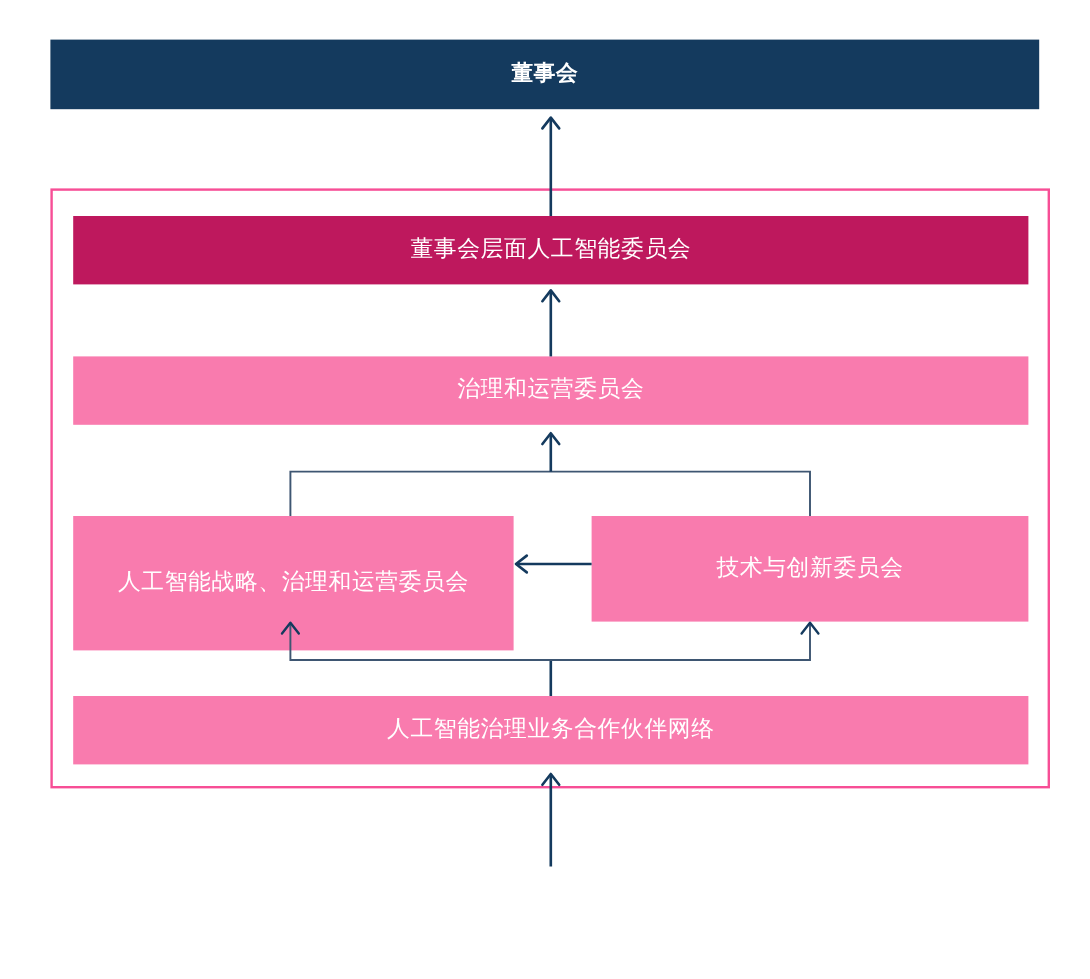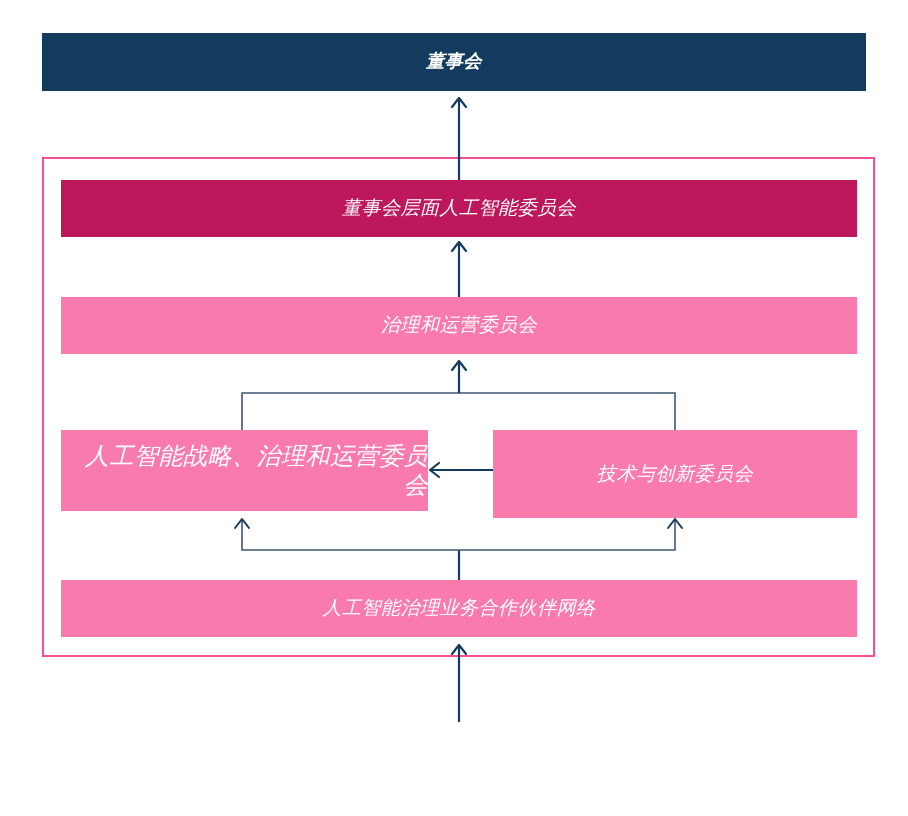--- a/index.html
+++ b/index.html
@@ -16,25 +16,24 @@
     height: 816px;
     background: #ffffff;
     overflow: hidden;
   }
   .node {
     position: absolute;
     display: flex;
     align-items: center;
     justify-content: center;
     color: #ffffff;
-    text-align: right;
+    text-align: left;
     letter-spacing: 0.5px;
     box-sizing: border-box;
     line-height: 1.2;
-    font-style: italic;
   }
   .node-top {
     left: 42px;
     top: 33px;
     width: 824px;
     height: 58px;
     background: #143A5E;
     font-size: 18px;
     font-weight: bold;
   }
@@ -70,23 +69,23 @@
     top: 297px;
     width: 796px;
     height: 57px;
     background: #F97BAE;
     font-size: 19px;
   }
   .node-l3a {
     left: 61px;
     top: 430px;
     width: 367px;
-    height: 81px;
+    height: 112px;
     background: #F97BAE;
-    font-size: 24px;
+    font-size: 19px;
   }
   .node-l3b {
     left: 493px;
     top: 430px;
     width: 364px;
     height: 88px;
     background: #F97BAE;
     font-size: 19px;
   }
   .node-l4 {

